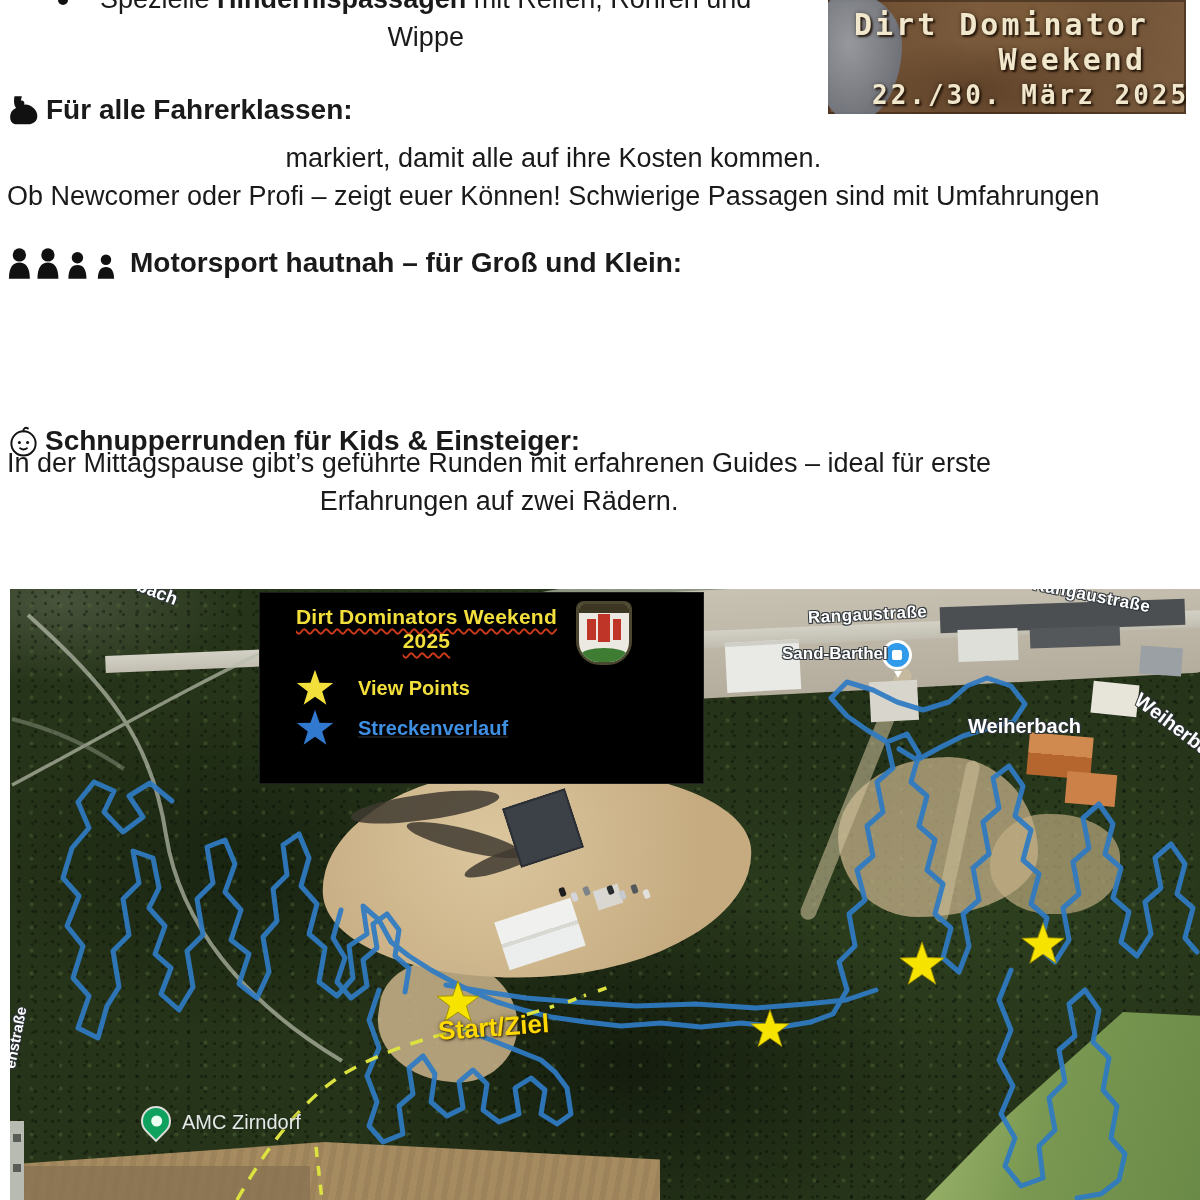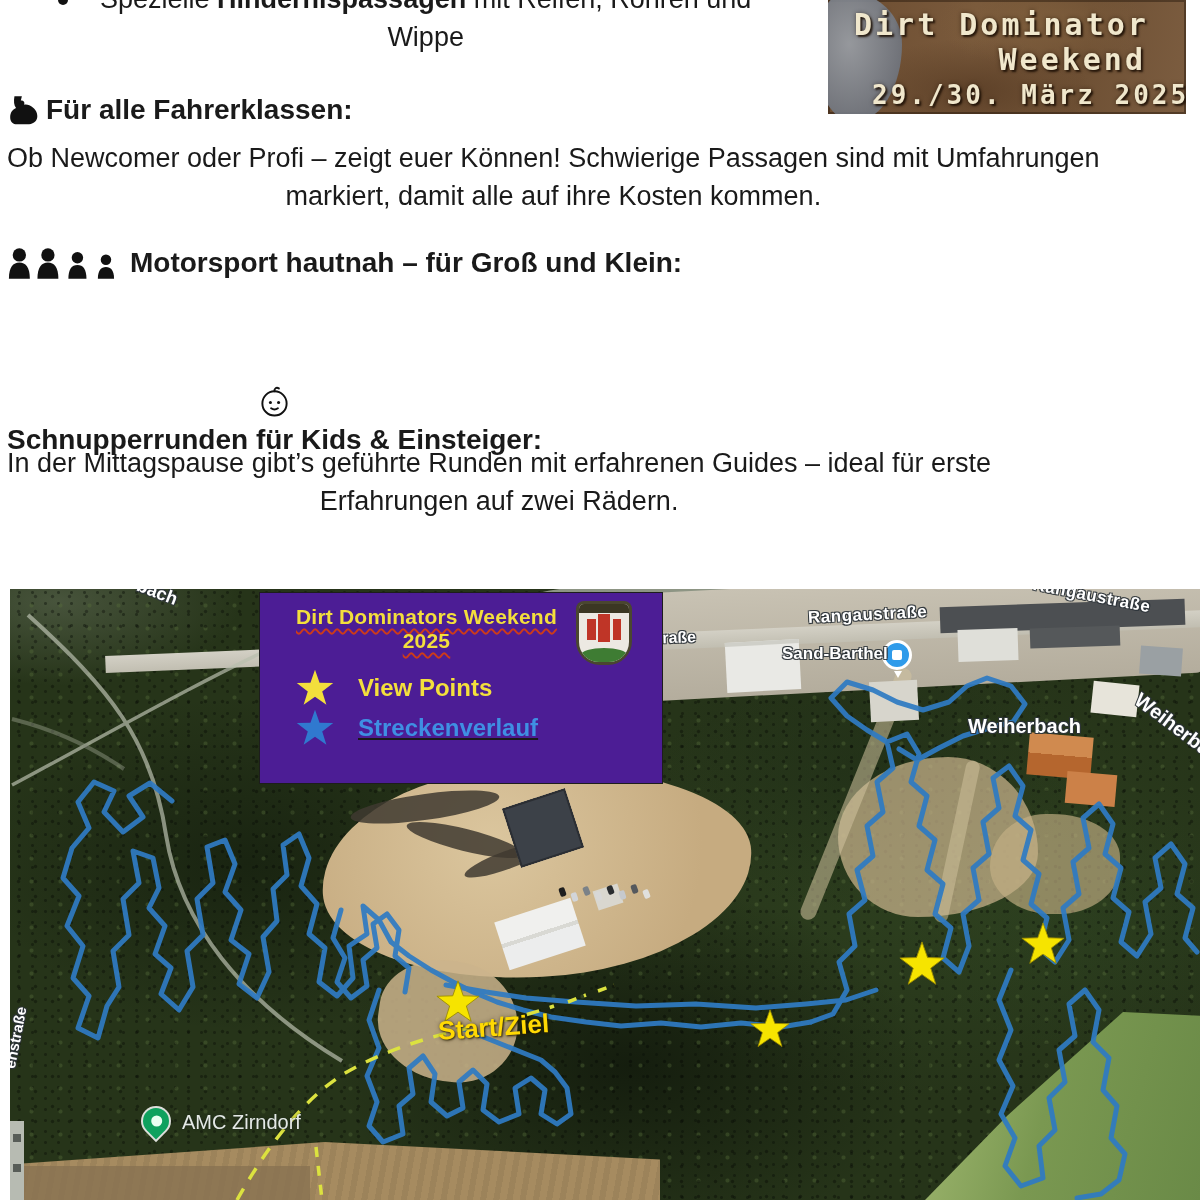--- a/index.html
+++ b/index.html
@@ -6,21 +6,21 @@
   .page{position:relative;width:1200px;height:1200px;background:#fff;overflow:hidden;
         font-family:"Liberation Sans",sans-serif;color:#1a1a1a;}
   .line{display:block;white-space:nowrap;text-align:center;}
 
   
   .doc-body{font-size:27px;line-height:38px;}
   .intro{position:absolute;left:100px;top:-20px;}
   .bullet-dot{position:absolute;left:58px;top:-5px;width:10px;height:10px;border-radius:50%;background:#111;}
   .heading{position:absolute;left:7px;display:flex;align-items:center;gap:5px;
            font-size:28px;font-weight:bold;line-height:34px;}
-  .h1{top:93px;} .h2{top:246px;} .h3{top:385px;flex-direction:column;}
+  .h1{top:93px;} .h2{top:246px;} .h3{top:424px;}
   .para{position:absolute;left:7px;}
   .p1{top:139px;} .p2{top:289px;} .p3{top:444px;}
   .icn{display:inline-flex;align-items:center;}
   .icn svg{display:block;}
 
   
   .banner{position:absolute;left:828px;top:0;width:358px;height:114px;overflow:hidden;
     background:
       radial-gradient(ellipse 140px 60px at 60% 20%, rgba(126,94,60,.9), transparent 75%),
       radial-gradient(ellipse 160px 70px at 40% 80%, rgba(90,62,38,.9), transparent 75%),
@@ -118,29 +118,29 @@
   .lab-str{left:638px;top:40px;font-size:16px;transform:rotate(-2deg);}
   .lab-sb{left:772px;top:55px;font-size:17px;}
   .lab-wb{left:958px;top:126px;font-size:20px;}
   .lab-wb2{left:1118px;top:124px;font-size:20px;transform:rotate(37deg);}
   .lab-amc{left:172px;top:522px;font-size:20px;font-weight:500;color:#e4e9e6;
     text-shadow:0 0 3px rgba(30,40,35,.8);}
   .lab-sz{left:428px;top:423px;font-size:26px;font-weight:bold;color:#ffd903;transform:rotate(-4deg);
     text-shadow:1px 1px 2px rgba(40,30,0,.85),0 0 4px rgba(40,30,0,.5);}
   .lab-lstr{left:-26px;top:440px;font-size:15px;transform:rotate(-79deg);}
   
-  .legend{position:absolute;left:250px;top:4px;width:402px;height:190px;background:#4c1d95;z-index:30;
-    box-shadow:0 0 0 1px #1d1d1d;}
+  .legend{position:absolute;left:250px;top:4px;width:402px;height:190px;background:#000000;z-index:30;
+    box-shadow:0 0 0 1px #1d1d1d;padding-left:41px;}
   .leg-title{position:absolute;left:36px;top:12px;font-size:21px;font-weight:bold;color:#f3df3c;
     line-height:24px;letter-spacing:.2px;}
   .leg-title .line{text-decoration:underline wavy #cf3b17 2px;text-underline-offset:4px;}
   .leg-row{position:absolute;left:36px;display:flex;align-items:center;gap:24px;}
   .leg-row1{top:76px;} .leg-row2{top:116px;text-decoration:underline;}
   .leg-star{width:38px;height:38px;}
-  .leg-lab{font-size:24px;font-weight:bold;}
+  .leg-lab{font-size:20px;font-weight:bold;}
   .leg-lab-y{color:#f3df3c;} .leg-lab-b{color:#3f8fe3;}
   .crest{position:absolute;left:316px;top:8px;width:56px;height:64px;background:#4a4630;
     border-radius:8px 8px 24px 24px;padding:3px;box-sizing:border-box;}
   .crest-in{position:relative;width:100%;height:100%;background:#ece9e2;
     border-radius:5px 5px 20px 20px;overflow:hidden;}
   .crest-band{position:absolute;left:0;top:0;width:100%;height:15%;background:#3b3723;}
   .tower{position:absolute;background:#bf3527;}
   .tw-l{left:16%;top:26%;width:17%;height:36%;}
   .tw-c{left:38%;top:17%;width:24%;height:48%;}
   .tw-r{right:16%;top:26%;width:17%;height:36%;}
@@ -162,34 +162,34 @@
   <span class="bullet-dot"></span>
   <div class="intro doc-body">
     <span class="line"><span>Spezielle </span><b>Hindernispassagen</b><span> mit Reifen, Röhren und</span></span>
     <span class="line">Wippe</span>
   </div>
 
   <div class="banner">
     <div class="rock"></div>
     <span class="banner-text bt1">Dirt Dominator</span>
     <span class="banner-text bt2">Weekend</span>
-    <span class="banner-text bt3">29./30. März 2025</span>
+    <span class="banner-text bt3">22./30. März 2025</span>
   </div>
 
   <div class="heading h1">
     <span class="icn">
       <svg width="34" height="34" viewBox="0 0 32 32" fill="#111">
         <path d="M7 3 L14 3 L13 7 C16 7 17 9 16 11 C17 10.6 19 10.5 21 11.5 C26 13.8 29 18 28.5 22.5 C28 27 24 29.5 19 29.5 L9.5 29.5 C5.5 29.5 3 26.8 3 23 C3 18.5 5 15.5 8.5 14 C6.5 11.5 6.2 7.5 7 3 Z"></path>
       </svg>
     </span>
     <span>Für alle Fahrerklassen:</span>
   </div>
   <div class="para p1 doc-body">
+    <span class="line">markiert, damit alle auf ihre Kosten kommen.</span>
     <span class="line">Ob Newcomer oder Profi – zeigt euer Können! Schwierige Passagen sind mit Umfahrungen</span>
-    <span class="line">markiert, damit alle auf ihre Kosten kommen.</span>
   </div>
 
   <div class="heading h2">
     <span class="icn">
       <svg width="118" height="33" viewBox="0 0 124 34" fill="#111">
         <circle cx="13" cy="8" r="7"></circle>
           <path d="M2 33 C2 21 6.5 16 13 16 C19.5 16 24 21 24 33 Z"></path>
         <circle cx="43" cy="8" r="7"></circle>
           <path d="M32 33 C32 21 36.5 16 43 16 C49.5 16 54 21 54 33 Z"></path>
         <circle cx="74" cy="11" r="6"></circle>

